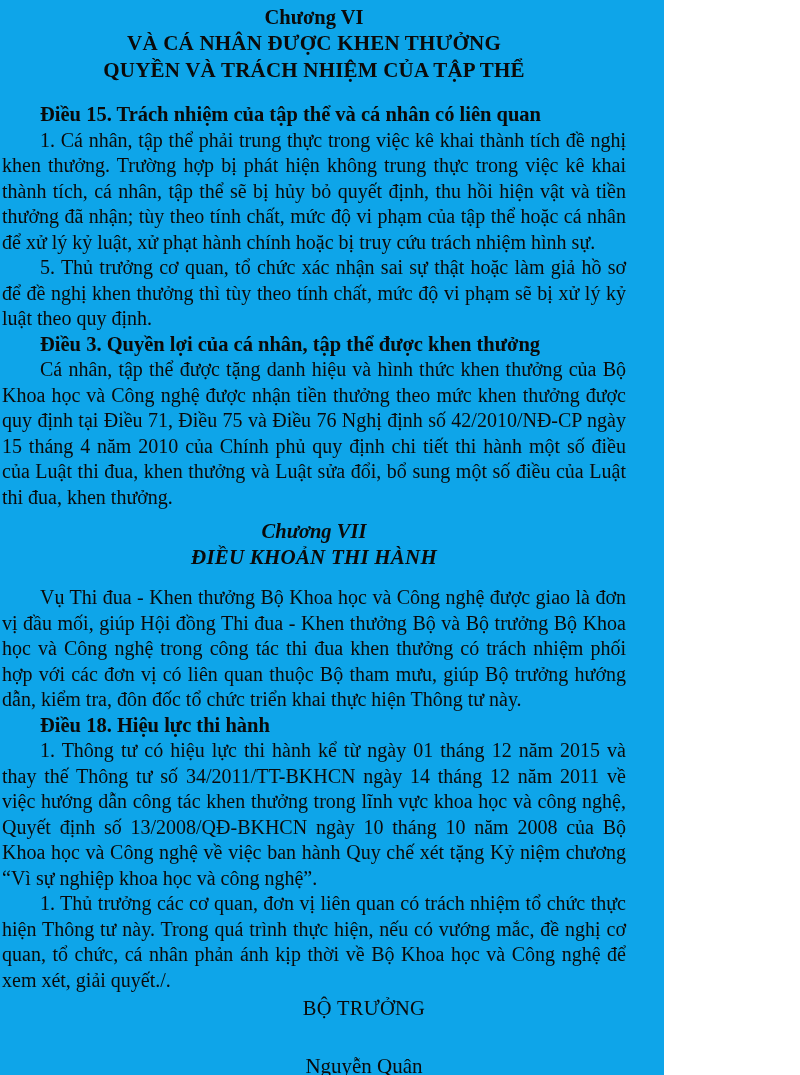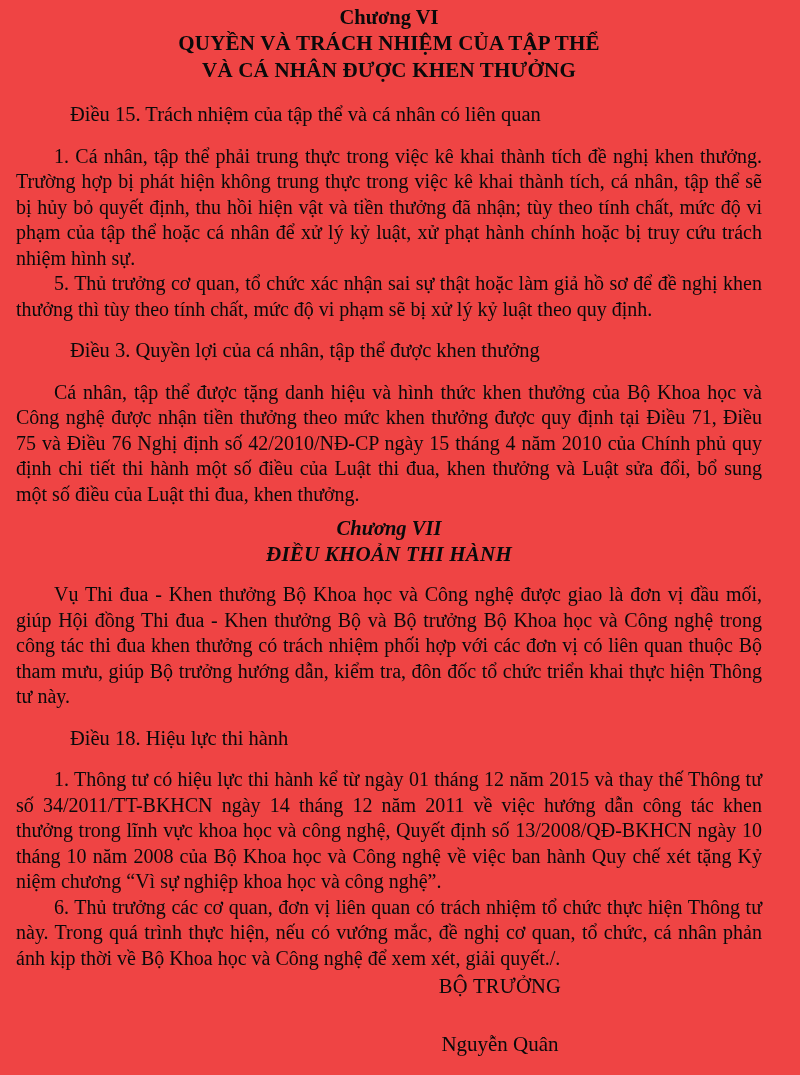--- a/index.html
+++ b/index.html
@@ -2,29 +2,29 @@
 <html lang="vi"><head>
 <meta charset="utf-8">
 <style>
   html, body {
     margin: 0;
     padding: 0;
     background: #ffffff;
   }
   .page {
     position: relative;
-    width: 800px;
+    width: 664px;
     height: 1075px;
     box-sizing: border-box;
-    background: #ef4444;
+    background: #0ea5e9;
     color: #0a0a0a;
     font-family: "Liberation Serif", "DejaVu Serif", serif;
     font-size: 20px;
     line-height: 25.5px;
-    padding: 4px 38px 0 16px;
+    padding: 4px 38px 0 2px;
     overflow: hidden;
   }
   .chapter-block {
     text-align: center;
     font-weight: bold;
   }
   .chapter-label {
     font-size: 20.5px;
     line-height: 26px;
   }
@@ -35,23 +35,23 @@
   }
   .chapter-block.first {
     margin-bottom: 18px;
   }
   .chapter-block.second {
     margin-top: 8px;
     margin-bottom: 14px;
     font-style: italic;
   }
   .article-heading {
-    margin: 16px;
+    margin: 0;
     font-size: 20.5px;
-    font-weight: normal;
+    font-weight: bold;
     line-height: 25.5px;
     text-indent: 38px;
   }
   p.body-para {
     margin: 0;
     text-indent: 38px;
     text-align: justify;
     line-height: 25.5px;
   }
   .signature-block {
@@ -73,40 +73,40 @@
     line-height: 26px;
   }
 </style>
 </head>
 <body>
 
 <div class="page">
 
   <div class="chapter-block first">
     <div class="chapter-label">Chương VI</div>
+    <div class="chapter-title">VÀ CÁ NHÂN ĐƯỢC KHEN THƯỞNG</div>
     <div class="chapter-title">QUYỀN VÀ TRÁCH NHIỆM CỦA TẬP THỂ</div>
-    <div class="chapter-title">VÀ CÁ NHÂN ĐƯỢC KHEN THƯỞNG</div>
   </div>
 
   <h3 class="article-heading">Điều 15. Trách nhiệm của tập thể và cá nhân có liên quan</h3>
   <p class="body-para">1. Cá nhân, tập thể phải trung thực trong việc kê khai thành tích đề nghị khen thưởng. Trường hợp bị phát hiện không trung thực trong việc kê khai thành tích, cá nhân, tập thể sẽ bị hủy bỏ quyết định, thu hồi hiện vật và tiền thưởng đã nhận; tùy theo tính chất, mức độ vi phạm của tập thể hoặc cá nhân để xử lý kỷ luật, xử phạt hành chính hoặc bị truy cứu trách nhiệm hình sự.</p>
   <p class="body-para">5. Thủ trưởng cơ quan, tổ chức xác nhận sai sự thật hoặc làm giả hồ sơ để đề nghị khen thưởng thì tùy theo tính chất, mức độ vi phạm sẽ bị xử lý kỷ luật theo quy định.</p>
 
   <h3 class="article-heading">Điều 3. Quyền lợi của cá nhân, tập thể được khen thưởng</h3>
   <p class="body-para">Cá nhân, tập thể được tặng danh hiệu và hình thức khen thưởng của Bộ Khoa học và Công nghệ được nhận tiền thưởng theo mức khen thưởng được quy định tại Điều 71, Điều 75 và Điều 76 Nghị định số 42/2010/NĐ-CP ngày 15 tháng 4 năm 2010 của Chính phủ quy định chi tiết thi hành một số điều của Luật thi đua, khen thưởng và Luật sửa đổi, bổ sung một số điều của Luật thi đua, khen thưởng.</p>
 
   <div class="chapter-block second">
     <div class="chapter-label">Chương VII</div>
     <div class="chapter-title">ĐIỀU KHOẢN THI HÀNH</div>
   </div>
 
   <p class="body-para">Vụ Thi đua - Khen thưởng Bộ Khoa học và Công nghệ được giao là đơn vị đầu mối, giúp Hội đồng Thi đua - Khen thưởng Bộ và Bộ trưởng Bộ Khoa học và Công nghệ trong công tác thi đua khen thưởng có trách nhiệm phối hợp với các đơn vị có liên quan thuộc Bộ tham mưu, giúp Bộ trưởng hướng dẫn, kiểm tra, đôn đốc tổ chức triển khai thực hiện Thông tư này.</p>
 
   <h3 class="article-heading">Điều 18. Hiệu lực thi hành</h3>
   <p class="body-para">1. Thông tư có hiệu lực thi hành kể từ ngày 01 tháng 12 năm 2015 và thay thế Thông tư số 34/2011/TT-BKHCN ngày 14 tháng 12 năm 2011 về việc hướng dẫn công tác khen thưởng trong lĩnh vực khoa học và công nghệ, Quyết định số 13/2008/QĐ-BKHCN ngày 10 tháng 10 năm 2008 của Bộ Khoa học và Công nghệ về việc ban hành Quy chế xét tặng Kỷ niệm chương “Vì sự nghiệp khoa học và công nghệ”.</p>
-  <p class="body-para">6. Thủ trưởng các cơ quan, đơn vị liên quan có trách nhiệm tổ chức thực hiện Thông tư này. Trong quá trình thực hiện, nếu có vướng mắc, đề nghị cơ quan, tổ chức, cá nhân phản ánh kịp thời về Bộ Khoa học và Công nghệ để xem xét, giải quyết./.</p>
+  <p class="body-para">1. Thủ trưởng các cơ quan, đơn vị liên quan có trách nhiệm tổ chức thực hiện Thông tư này. Trong quá trình thực hiện, nếu có vướng mắc, đề nghị cơ quan, tổ chức, cá nhân phản ánh kịp thời về Bộ Khoa học và Công nghệ để xem xét, giải quyết./.</p>
 
   <div class="signature-block">
     <div class="signature-title">BỘ TRƯỞNG</div>
     <div class="signature-name">Nguyễn Quân</div>
   </div>
 
 </div>
 
 </body></html>

